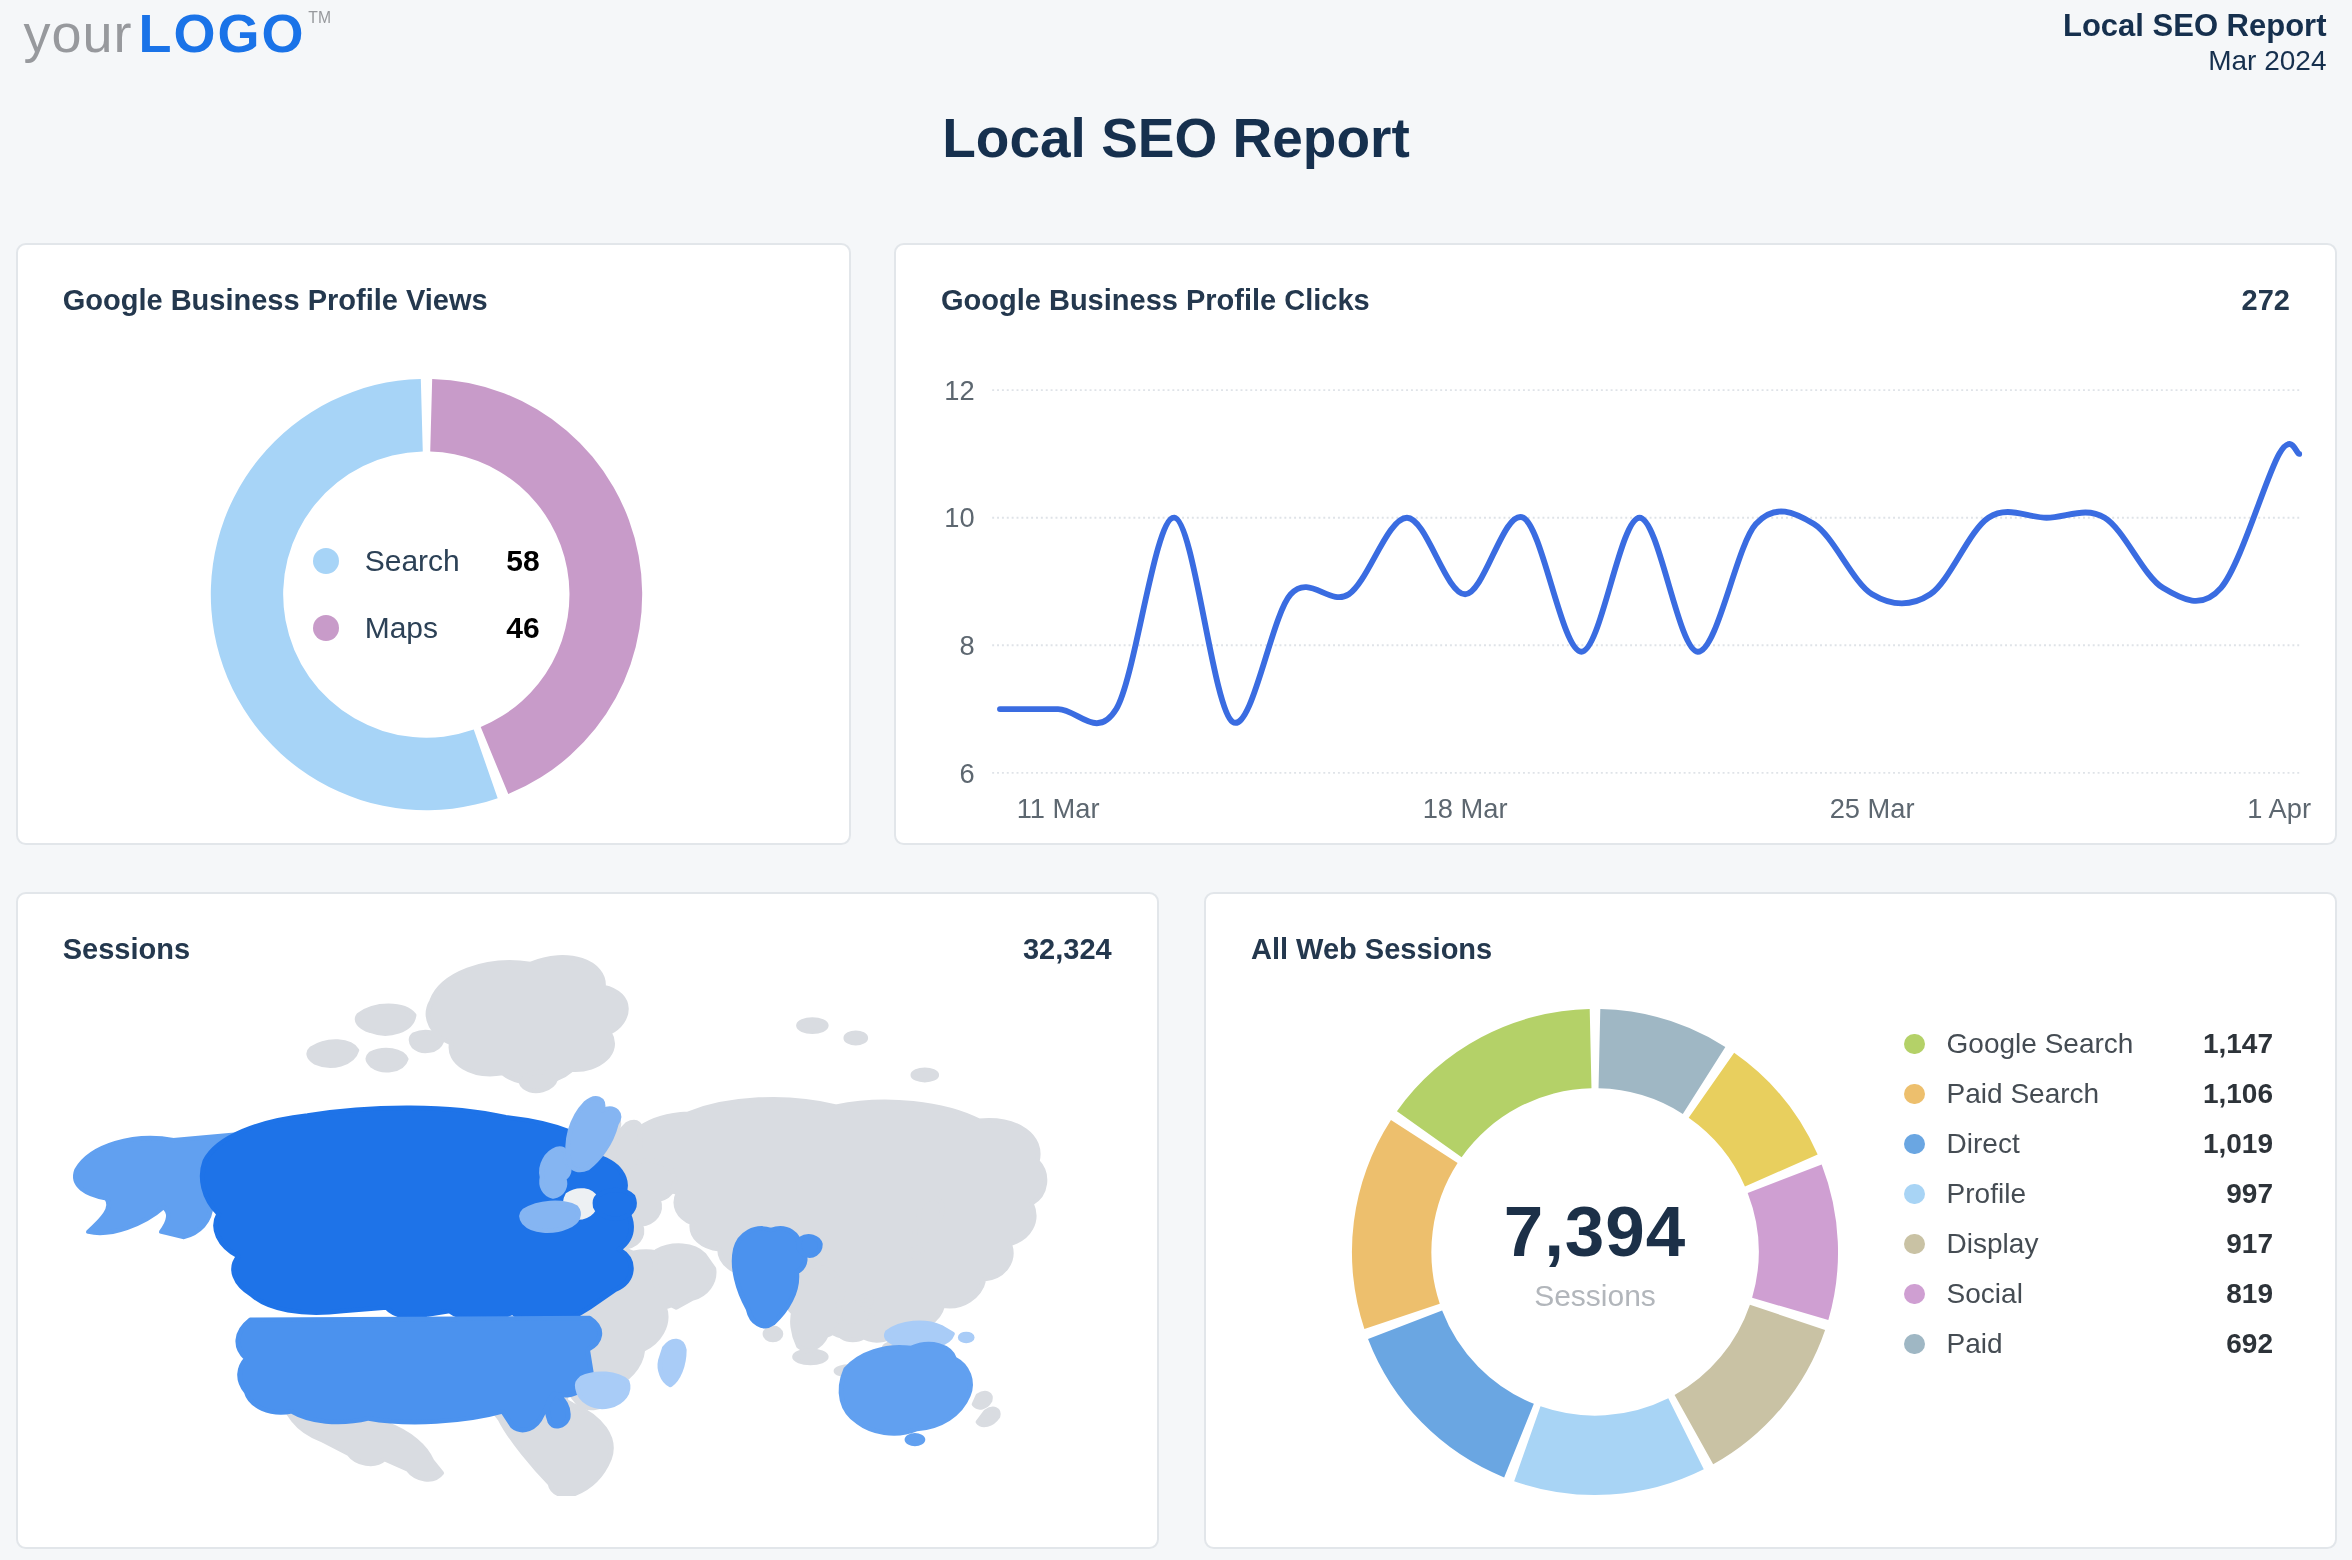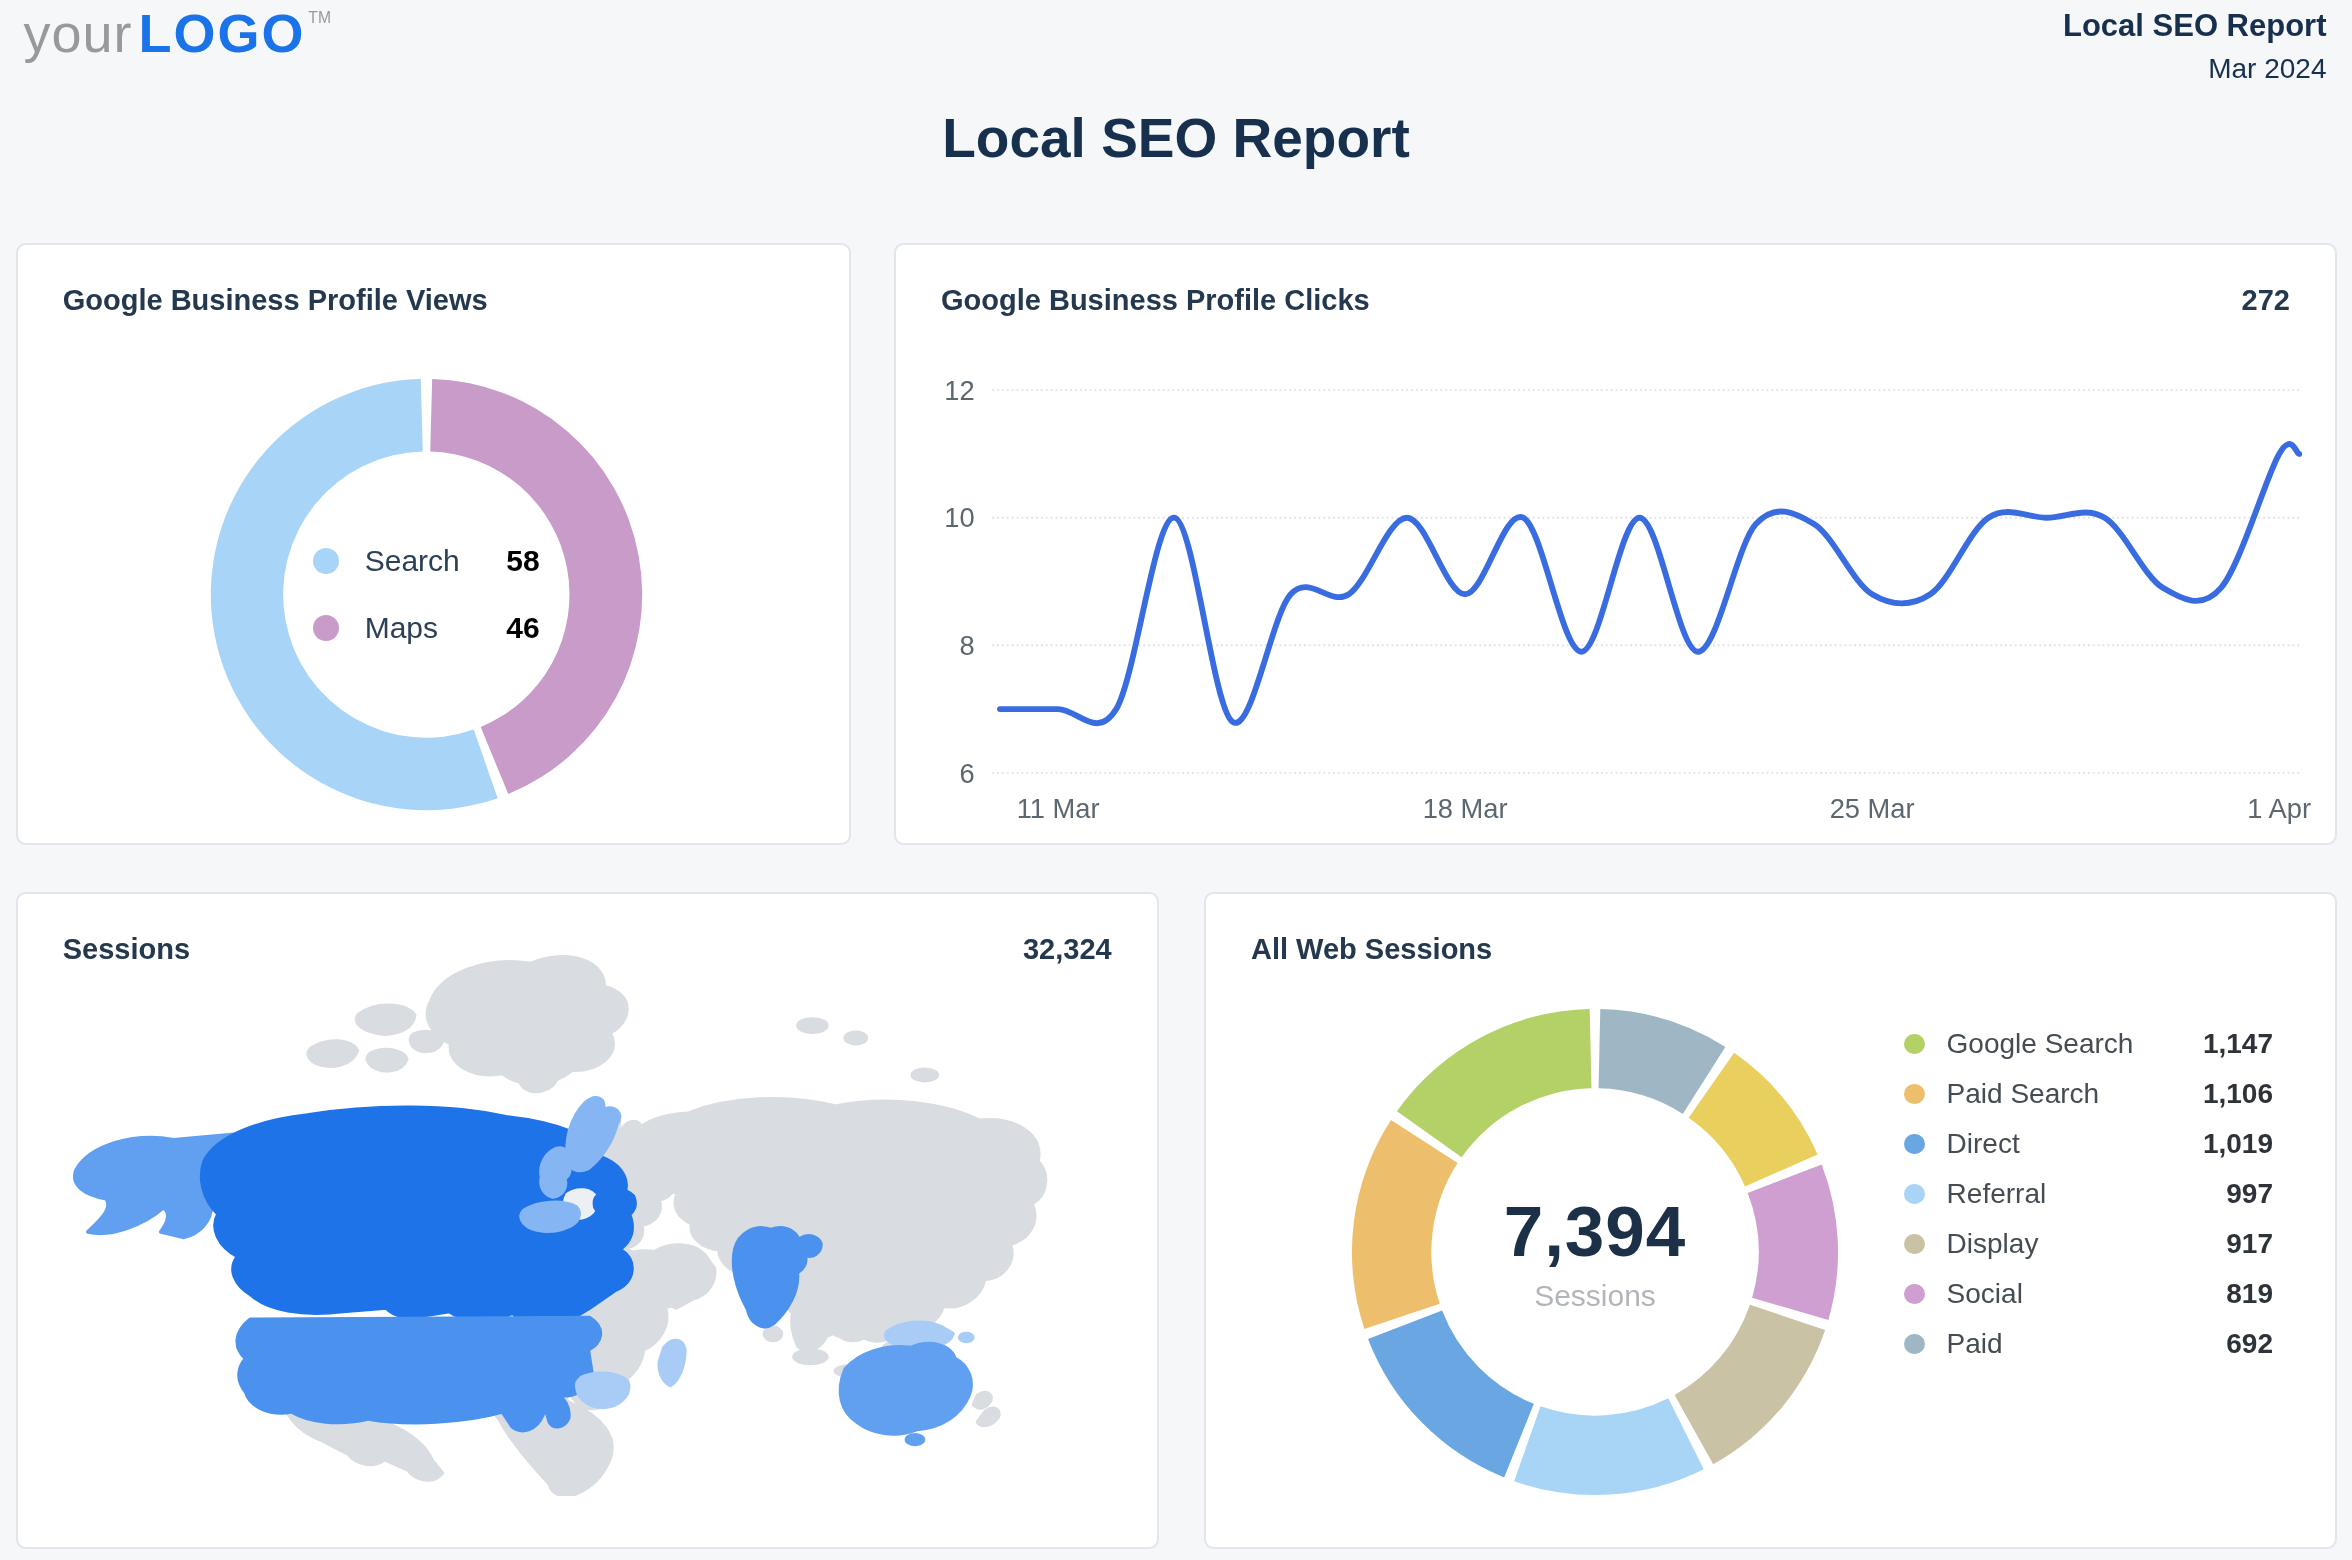--- a/index.html
+++ b/index.html
@@ -12,21 +12,21 @@
   }
   svg { font-family:"Liberation Sans", sans-serif; }
 
   
   .logo { position:absolute; left:23.5px; top:2px; font-size:54px; white-space:nowrap; }
   .logo .your  { color:#97999d; font-weight:400; letter-spacing:1px; }
   .logo .brand { color:#1a73e8; font-weight:700; letter-spacing:2px; margin-left:5.9px; }
   .logo .tm    { font-size:15.7px; color:#97999d; font-weight:400; position:relative; top:-29px; left:2.9px; letter-spacing:0; }
   .hdr-right  { position:absolute; right:25.5px; top:7.8px; text-align:right; color:#16304e; }
   .hdr-title  { font-size:31px; font-weight:700; }
-  .hdr-period { font-size:28px; font-weight:400; margin-top:9px; }
+  .hdr-period { font-size:28px; font-weight:400; margin-top:1px; }
   .page-title { position:absolute; left:0; right:0; top:106px; margin:0; text-align:center;
                 font-size:55px; font-weight:700; color:#16304e; }
 
   
   .card { position:absolute; background:#fff; border:2px solid #e2e6ea; border-radius:9.8px; }
   #card-gbp-views  { left:15.7px;   top:243px; width:835px;  height:602px; }
   #card-gbp-clicks { left:894px;  top:243px; width:1443px; height:602px; }
   #card-sessions   { left:15.7px;   top:892px; width:1143px; height:657px; }
   #card-aws        { left:1204px; top:892px; width:1133px; height:657px; }
   .card-head { position:absolute; left:45px; right:45px; top:39px; display:flex;
@@ -200,21 +200,21 @@
         <span class="sl-label">Paid Search</span>
         <span class="sl-value">1,106</span>
       </div>
       <div class="sl-row">
         <span class="sl-dot" style="background: rgb(106, 166, 226);"></span>
         <span class="sl-label">Direct</span>
         <span class="sl-value">1,019</span>
       </div>
       <div class="sl-row">
         <span class="sl-dot" style="background: rgb(168, 212, 245);"></span>
-        <span class="sl-label">Referral</span>
+        <span class="sl-label">Profile</span>
         <span class="sl-value">997</span>
       </div>
       <div class="sl-row">
         <span class="sl-dot" style="background: rgb(201, 194, 164);"></span>
         <span class="sl-label">Display</span>
         <span class="sl-value">917</span>
       </div>
       <div class="sl-row">
         <span class="sl-dot" style="background: rgb(207, 159, 210);"></span>
         <span class="sl-label">Social</span>

